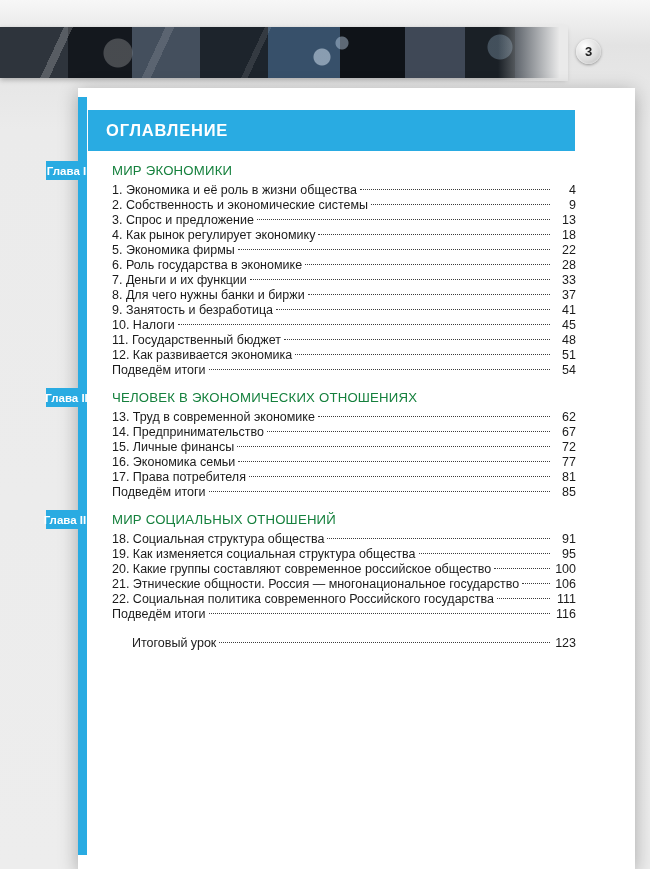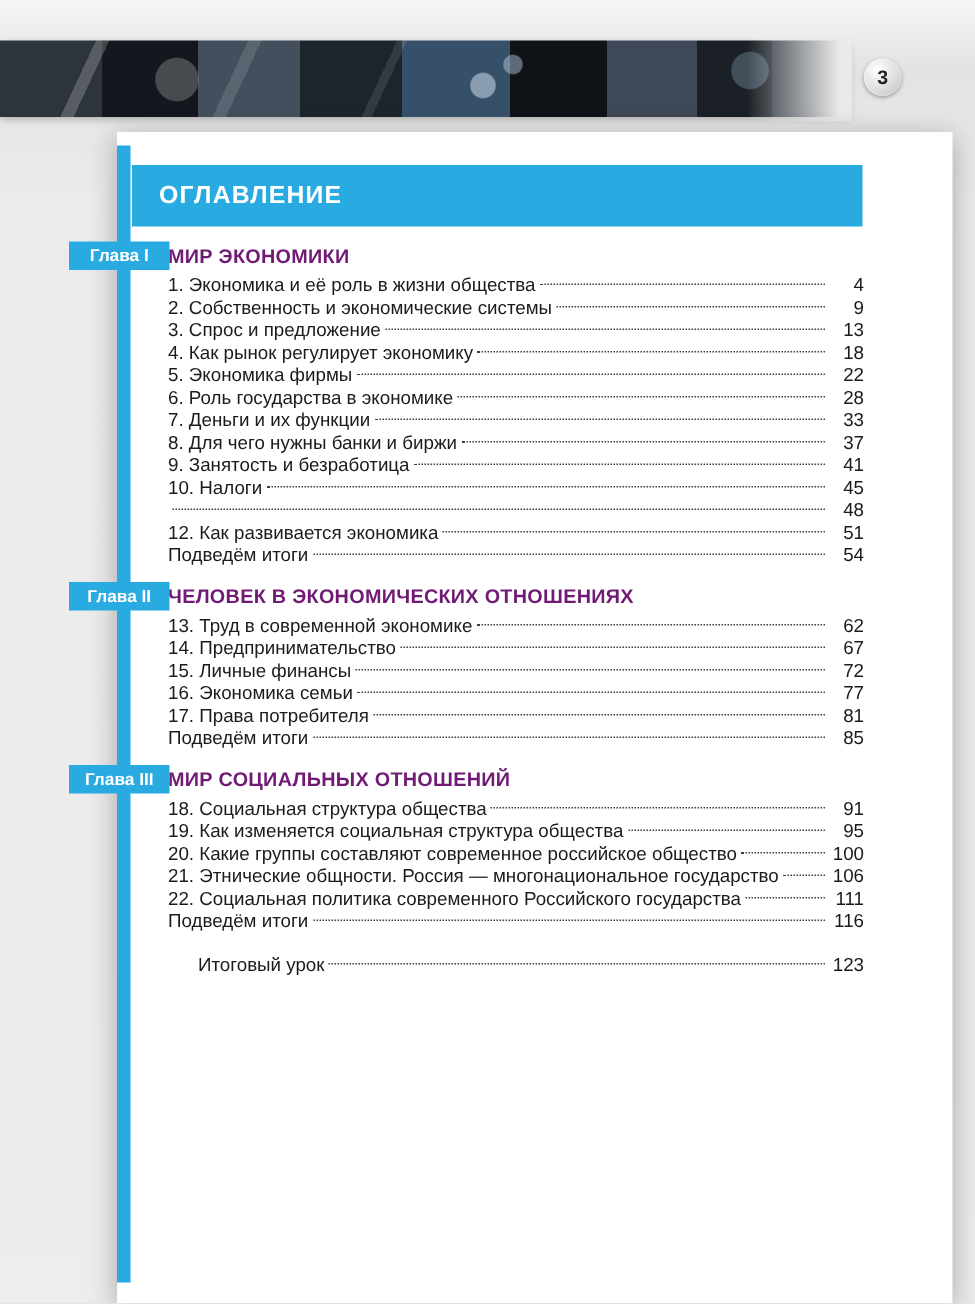--- a/index.html
+++ b/index.html
@@ -58,26 +58,26 @@
     position:absolute; left:10px; top:22px; width:487px; height:41px;
     background:var(--accent); color:#fff;
     display:flex; align-items:center; padding-left:18px;
     font-weight:bold; font-size:16.5px; letter-spacing:.8px;
   }
 
   .content{ position:absolute; left:34px; top:74px; width:464px; }
 
   .chapter-section{ position:relative; margin-bottom:11px; }
   .chapter-label{
-    position:absolute; left:-66px; top:-1px; width:67px; height:19px;
+    position:absolute; left:-66px; top:-1px; width:41px; height:19px;
     background:var(--accent); color:#fff; font-size:11.5px; font-weight:bold;
     display:flex; align-items:center; justify-content:center; white-space:nowrap;
   }
   .chapter-heading{
-    font-size:13.2px; font-weight:bold; color:#701a75; letter-spacing:.2px;
+    font-size:13.2px; font-weight:normal; color:#15803d; letter-spacing:.2px;
     margin-bottom:4px; line-height:17px;
   }
   .toc-row{
     display:flex; align-items:center;
     font-size:12.5px; color:#1b1b1b; line-height:15px;
   }
   .toc-text{ white-space:nowrap; }
   .leader{
     flex:1 1 auto; min-width:8px; margin:0 2px 3px 3px;
     border-bottom:1.7px dotted #3c3c3c;
@@ -154,20 +154,21 @@
               <span class="toc-text">9. Занятость и безработица</span>
               <span class="leader"></span>
               <span class="toc-page">41</span>
             </div>
             <div class="toc-row">
               <span class="toc-text">10. Налоги</span>
               <span class="leader"></span>
               <span class="toc-page">45</span>
             </div>
             <div class="toc-row">
+              <span class="toc-text">11. Государственный бюджет</span>
               <span class="leader"></span>
               <span class="toc-page">48</span>
             </div>
             <div class="toc-row">
               <span class="toc-text">12. Как развивается экономика</span>
               <span class="leader"></span>
               <span class="toc-page">51</span>
             </div>
             <div class="toc-row">
               <span class="toc-text">Подведём итоги</span>

